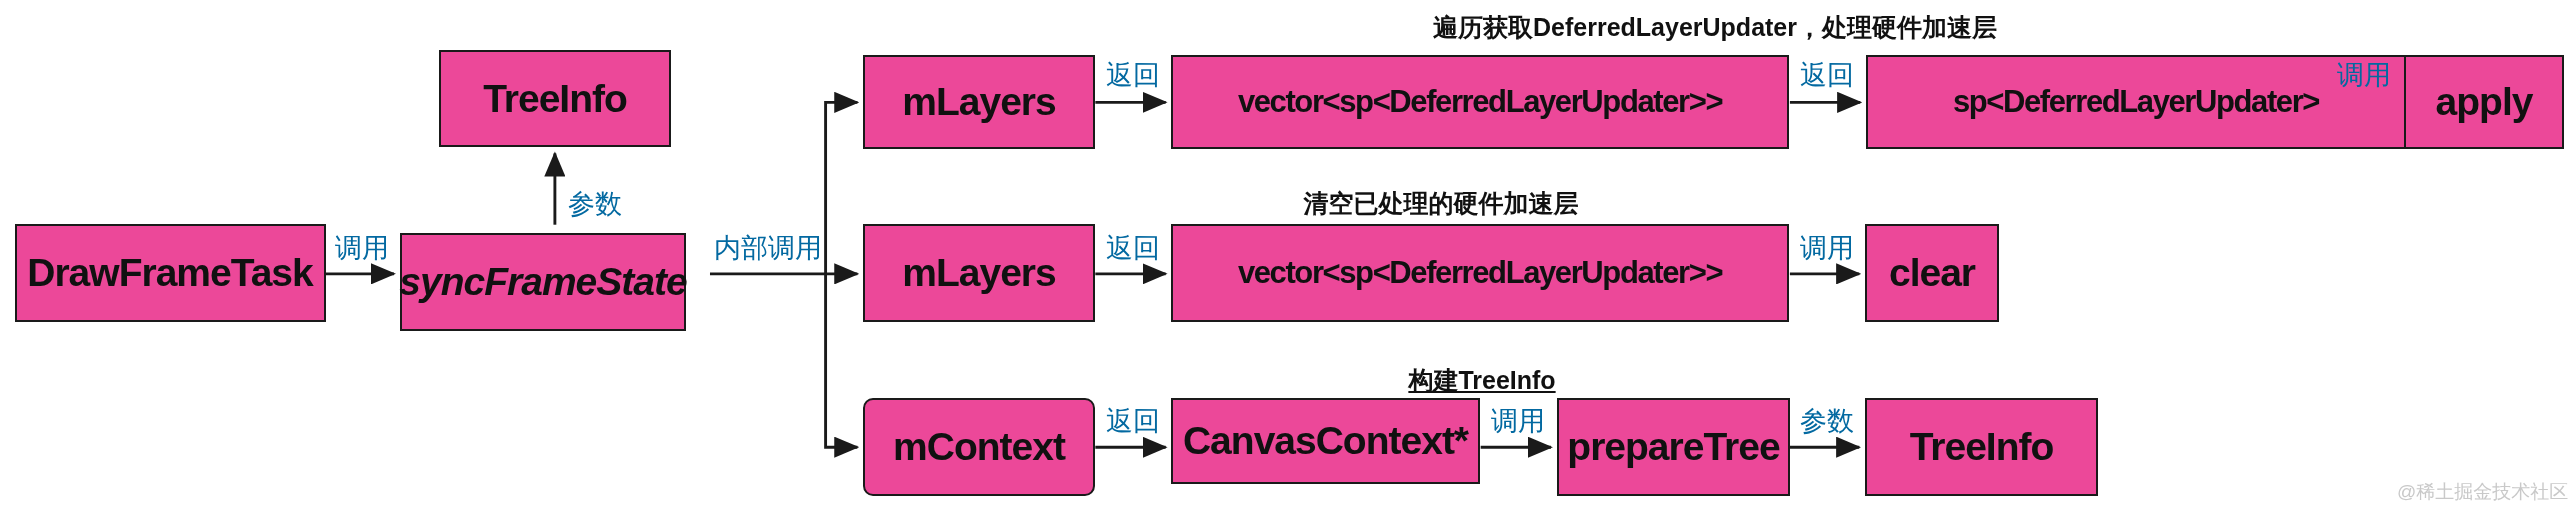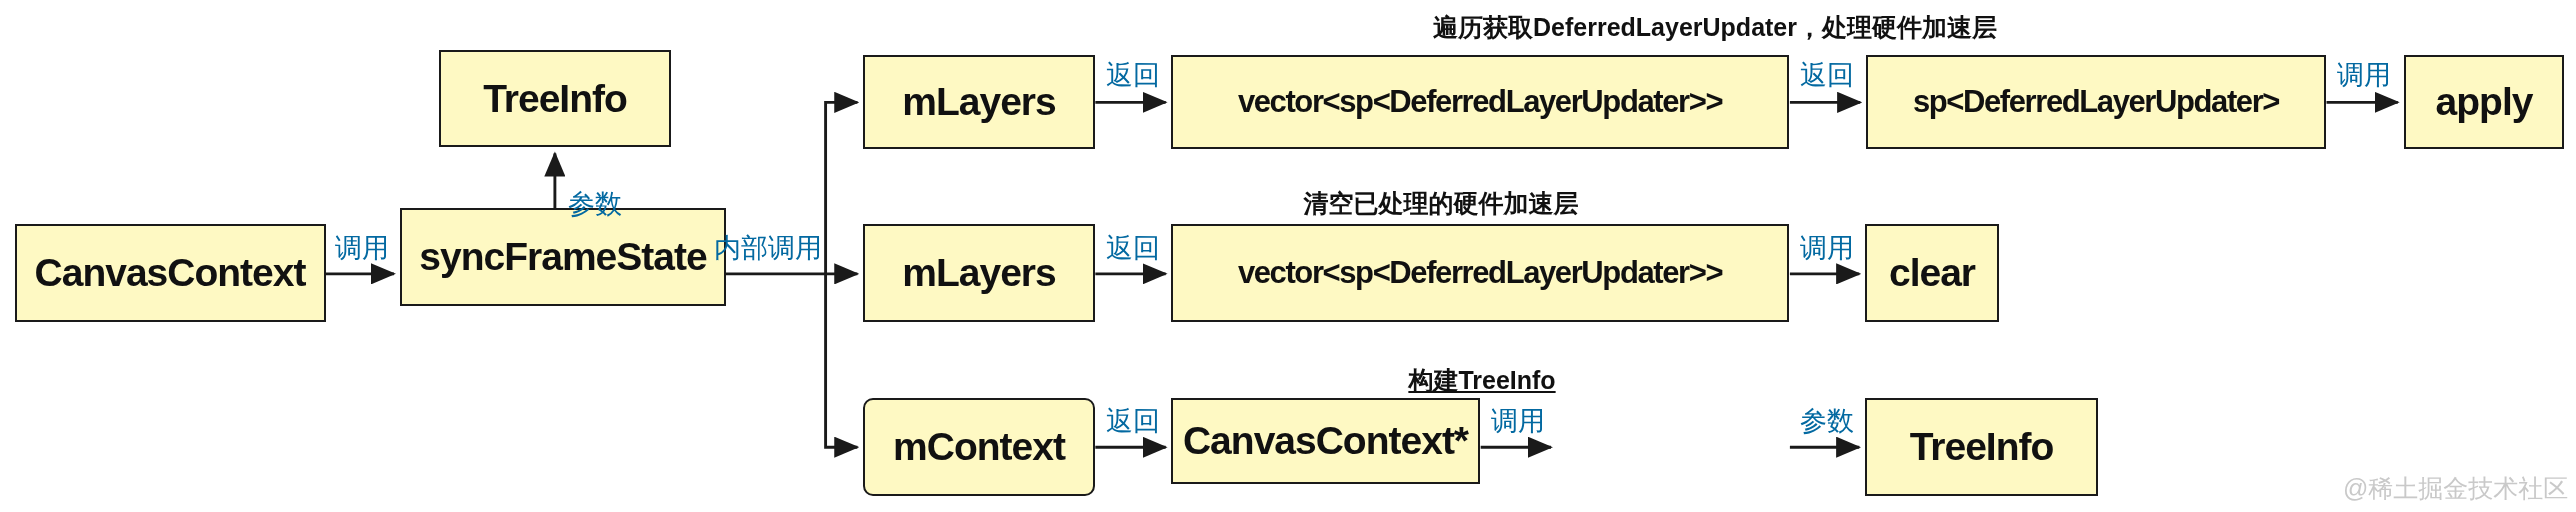--- a/index.html
+++ b/index.html
@@ -4,32 +4,32 @@
 <style>
   html,body{margin:0;padding:0;}
   body{
     width:2576px;height:513px;background:#ffffff;overflow:hidden;
     font-family:"Liberation Sans",sans-serif;
   }
   .canvas{position:relative;width:2576px;height:513px;background:#fff;}
   .wires{position:absolute;left:0;top:0;}
   .wires path{stroke:#1a1a1a;stroke-width:3;fill:none;}
   .node{
-    position:absolute;border:2.9px solid #1a1a1a;background:#fef9c3;box-sizing:border-box;
+    position:absolute;border:2.9px solid #1a1a1a;background:#ec4899;box-sizing:border-box;
     display:flex;align-items:center;justify-content:center;
     font-weight:bold;font-size:39px;letter-spacing:-1px;color:#111;white-space:nowrap;
   }
   .sz36{font-size:31px;letter-spacing:-1.4px;}
   
   .n-dft   {left:14.5px;  top:224px; width:311px; height:98px;}
-  .n-sfs   {left:400px; top:208px; width:326px; height:98px;}
+  .n-sfs   {left:400px; top:233px; width:286px; height:98px;font-style:italic;}
   .n-titop {left:439px; top:50px;  width:232px; height:97px;}
   .n-ml1   {left:863px; top:55px;  width:232px; height:94px;}
   .n-vec1  {left:1171px;top:55px;  width:618px; height:94px;}
-  .n-sp    {left:1866px;top:55px;  width:460px; height:94px;}
+  .n-sp    {left:1866px;top:55px;  width:540px; height:94px;}
   .n-apply {left:2404px;top:55px;  width:160px; height:94px;}
   .n-ml2   {left:863px; top:224px; width:232px; height:98px;}
   .n-vec2  {left:1171px;top:224px; width:618px; height:98px;}
   .n-clear {left:1865px;top:224px; width:134px; height:98px;}
   .n-mctx  {left:863px; top:398px; width:232px; height:98px;border-radius:10px;}
   .n-cctx  {left:1171px;top:398px; width:309px; height:86px;}
   .n-pt    {left:1557px;top:398px; width:233px; height:98px;}
   .n-tibot {left:1865px;top:398px; width:233px; height:98px;}
   
   .elabel{
@@ -50,21 +50,21 @@
   .l-parambt {left:1827px;top:408px;}
   
   .ann{
     position:absolute;transform:translateX(-50%);font-weight:bold;font-size:25px;
     color:#111;white-space:nowrap;line-height:1;
   }
   .a-row1{left:1715px;top:15.4px;}
   .a-row2{left:1441px;top:191px;}
   .a-row3{left:1482px;top:368px;text-decoration:underline;}
   .watermark{
-    position:absolute;right:7.7px;bottom:7.7px;font-size:25px;color:#c9c9c9;
+    position:absolute;right:7.7px;bottom:7.7px;font-size:19px;color:#c9c9c9;
     white-space:nowrap;
   }
 </style>
 </head>
 <body>
 
 <div class="canvas">
 
   <svg class="wires" width="2576" height="513" viewBox="0 0 2674 532">
     <defs>
@@ -80,32 +80,33 @@
     <path d="M1137 106 H1210" marker-end="url(#ah)"></path>
     <path d="M1858 106 H1931" marker-end="url(#ah)"></path>
     <path d="M2415 106 H2489" marker-end="url(#ah)"></path>
     <path d="M1137 284 H1210" marker-end="url(#ah)"></path>
     <path d="M1858 284 H1930" marker-end="url(#ah)"></path>
     <path d="M1137 464 H1210" marker-end="url(#ah)"></path>
     <path d="M1537 464 H1610" marker-end="url(#ah)"></path>
     <path d="M1858 464 H1930" marker-end="url(#ah)"></path>
   </svg>
 
-  <div class="node n-dft">CanvasContext</div>
+  <div class="node n-dft">DrawFrameTask</div>
   <div class="node n-sfs">syncFrameState</div>
   <div class="node n-titop">TreeInfo</div>
   <div class="node n-ml1">mLayers</div>
   <div class="node n-vec1 sz36">vector&lt;sp&lt;DeferredLayerUpdater&gt;&gt;</div>
   <div class="node n-sp sz36">sp&lt;DeferredLayerUpdater&gt;</div>
   <div class="node n-apply">apply</div>
   <div class="node n-ml2">mLayers</div>
   <div class="node n-vec2 sz36">vector&lt;sp&lt;DeferredLayerUpdater&gt;&gt;</div>
   <div class="node n-clear">clear</div>
   <div class="node n-mctx">mContext</div>
   <div class="node n-cctx">CanvasContext*</div>
+  <div class="node n-pt">prepareTree</div>
   <div class="node n-tibot">TreeInfo</div>
 
   <div class="elabel l-call1">调用</div>
   <div class="elabel noshift l-paramtop">参数</div>
   <div class="elabel l-internal">内部调用</div>
   <div class="elabel l-ret1">返回</div>
   <div class="elabel l-ret1b">返回</div>
   <div class="elabel l-callap">调用</div>
   <div class="elabel l-ret2">返回</div>
   <div class="elabel l-callcl">调用</div>

